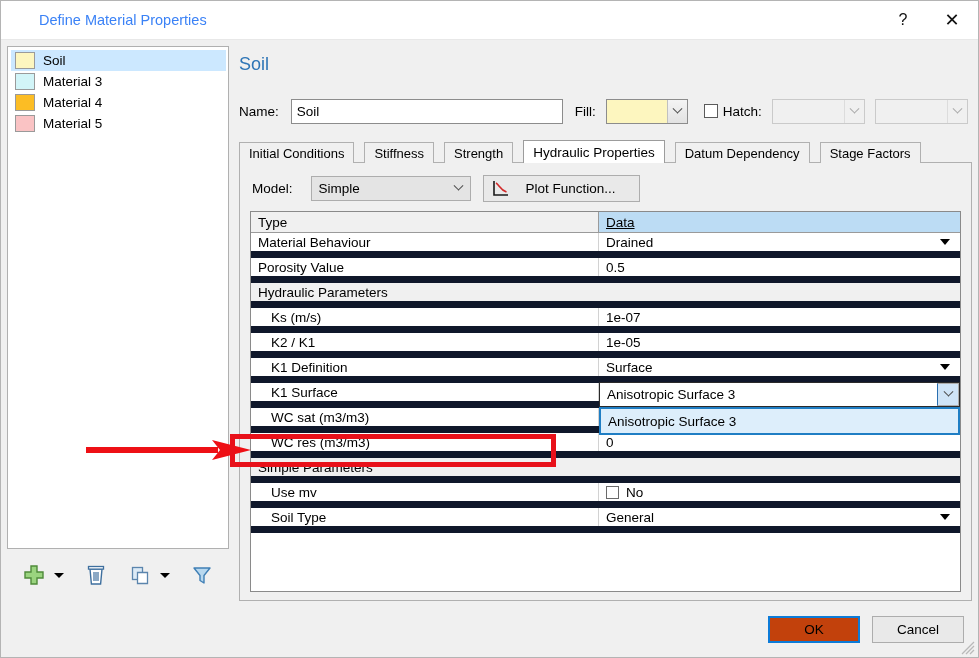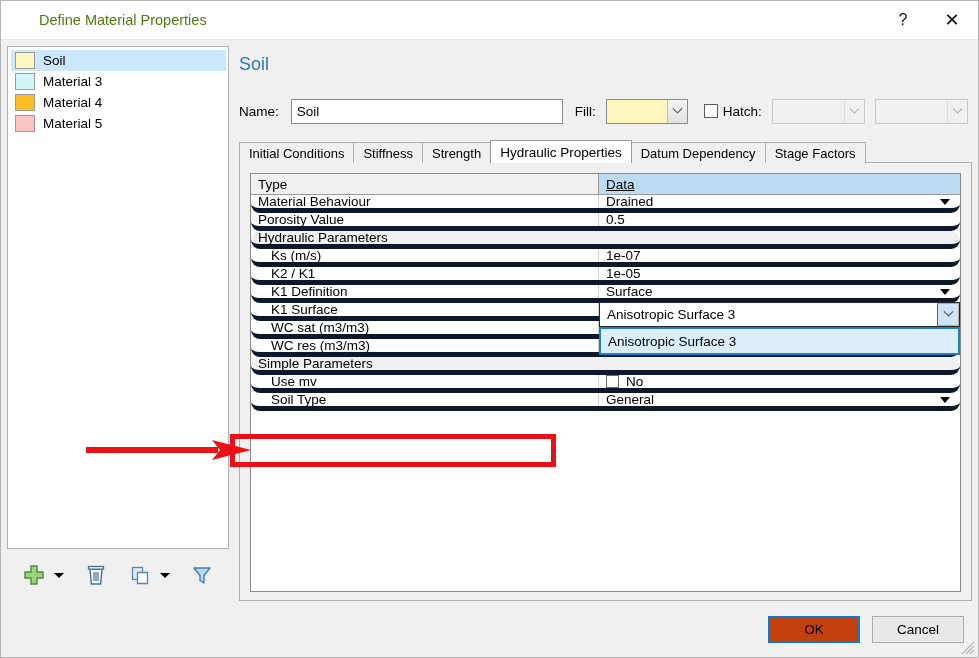--- a/index.html
+++ b/index.html
@@ -26,21 +26,21 @@
     height: 39px;
     min-height: 39px;
     background: #ffffff;
     display: flex;
     align-items: center;
     border-bottom: 1px solid #e8e8e8;
   }
   .titlebar-text {
     margin-left: 38px;
     font-size: 14.5px;
-    color: #4d7c0f;
+    color: #3b82f6;
   }
   .titlebar-spacer { flex: 1; }
   .tb-btn {
     width: 46px; height: 38px;
     display: flex; align-items: center; justify-content: center;
     font-size: 16px; color: #111;
     background: transparent;
     border: none;
     font-family: "Liberation Sans", sans-serif;
   }
@@ -185,20 +185,21 @@
   .combo-disabled .fillpart { flex: 1; }
 
   
   .tabstrip {
     display: flex;
     align-items: flex-end;
     margin-top: 14px;
     height: 23px;
     position: relative;
     z-index: 2;
+    gap: 11px;
   }
   .tab {
     height: 21px;
     padding: 0 9px;
     display: flex; align-items: center;
     font-size: 13px;
     color: #000;
     background: #f0f0f0;
     border: 1px solid #b0b0b0;
     border-bottom: none;
@@ -290,23 +291,22 @@
     background: #f0f0f0;
   }
   .grid-head .c2 {
     flex: 1;
     font-size: 13.5px;
     padding-left: 7px;
     display: flex; align-items: center; text-decoration: underline;
   }
   .grow {
     display: flex;
-    height: 18px;
-    border-bottom: 5px solid #0f172a;
-    border-radius: 12px;
+    height: 25px;
+    border-bottom: 7px solid #0f172a;
   }
   .grow .c1 {
     width: 348px;
     border-right: 1px solid #d2d2d2;
     font-size: 13.5px;
     display: flex; align-items: center;
     padding-left: 7px;
     color: #000;
   }
   .grow .c1.indent { padding-left: 20px; }
@@ -544,20 +544,36 @@
           <div class="tab">Initial Conditions</div>
           <div class="tab">Stiffness</div>
           <div class="tab">Strength</div>
           <div class="tab active">Hydraulic Properties</div>
           <div class="tab">Datum Dependency</div>
           <div class="tab">Stage Factors</div>
         </div>
 
       <div class="tabpanel">
 
+        <div class="model-row">
+          <span class="lbl">Model:</span>
+          <div class="model-combo">
+            <span class="txt">Simple</span>
+            <span class="arrowcell">
+              <span class="chev"></span>
+            </span>
+          </div>
+          <button class="plot-btn">
+            <svg width="19" height="19" viewBox="0 0 19 19">
+              <path d="M3 2 V16 H17" stroke="#1a1a1a" stroke-width="1.6" fill="none"></path>
+              <path d="M5 4 C8 5.5 9.5 11 15.5 13" stroke="#d22a2a" stroke-width="1.6" fill="none"></path>
+            </svg>
+            <span class="lab">Plot Function...</span>
+          </button>
+        </div>
 
         <div class="grid-wrap">
           <div class="grid-head">
             <div class="c1">Type</div>
             <div class="c2">Data</div>
           </div>
           <div id="grid-rows">
               <div class="grow">
                 <div class="c1">Material Behaviour</div>
                 <div class="c2">

